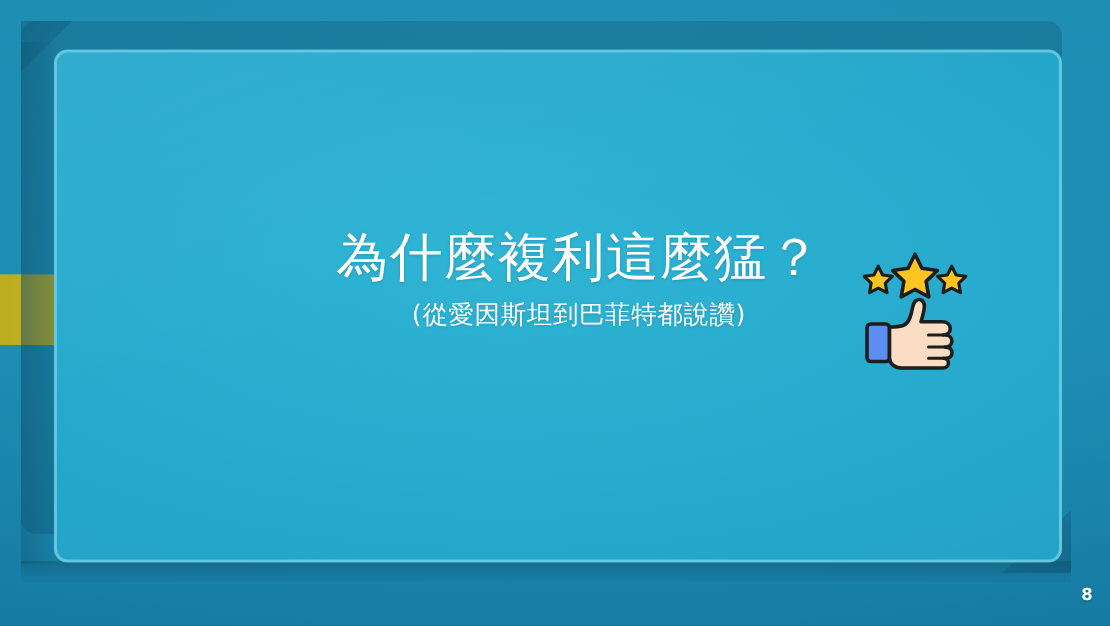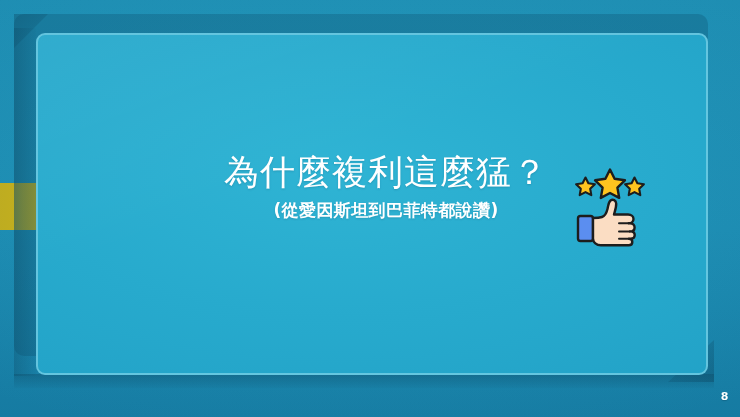--- a/index.html
+++ b/index.html
@@ -127,21 +127,21 @@
     font-weight: 400;
     color: #ffffff;
     letter-spacing: 1px;
     text-shadow: 0 1px 2px rgba(10,70,96,0.22);
     padding-left: 32px;
   }
   .subtitle {
     margin: 4px 0 0 0;
     font-size: 17px;
     line-height: 24px;
-    font-weight: 700;
+    font-weight: 400;
     color: #ffffff;
     letter-spacing: 0.4px;
     text-shadow: 0 1px 2px rgba(10,70,96,0.20);
     padding-left: 32px;
   }
 
   
   .emoji {
     position: absolute;
     left: 572px;

